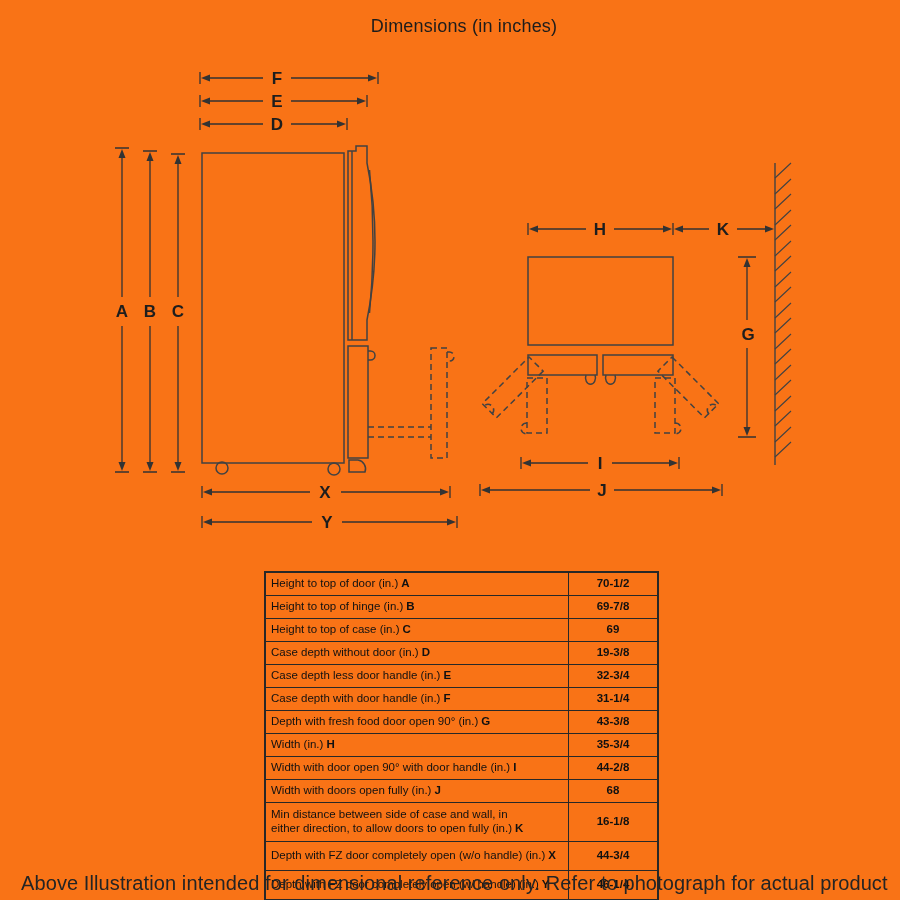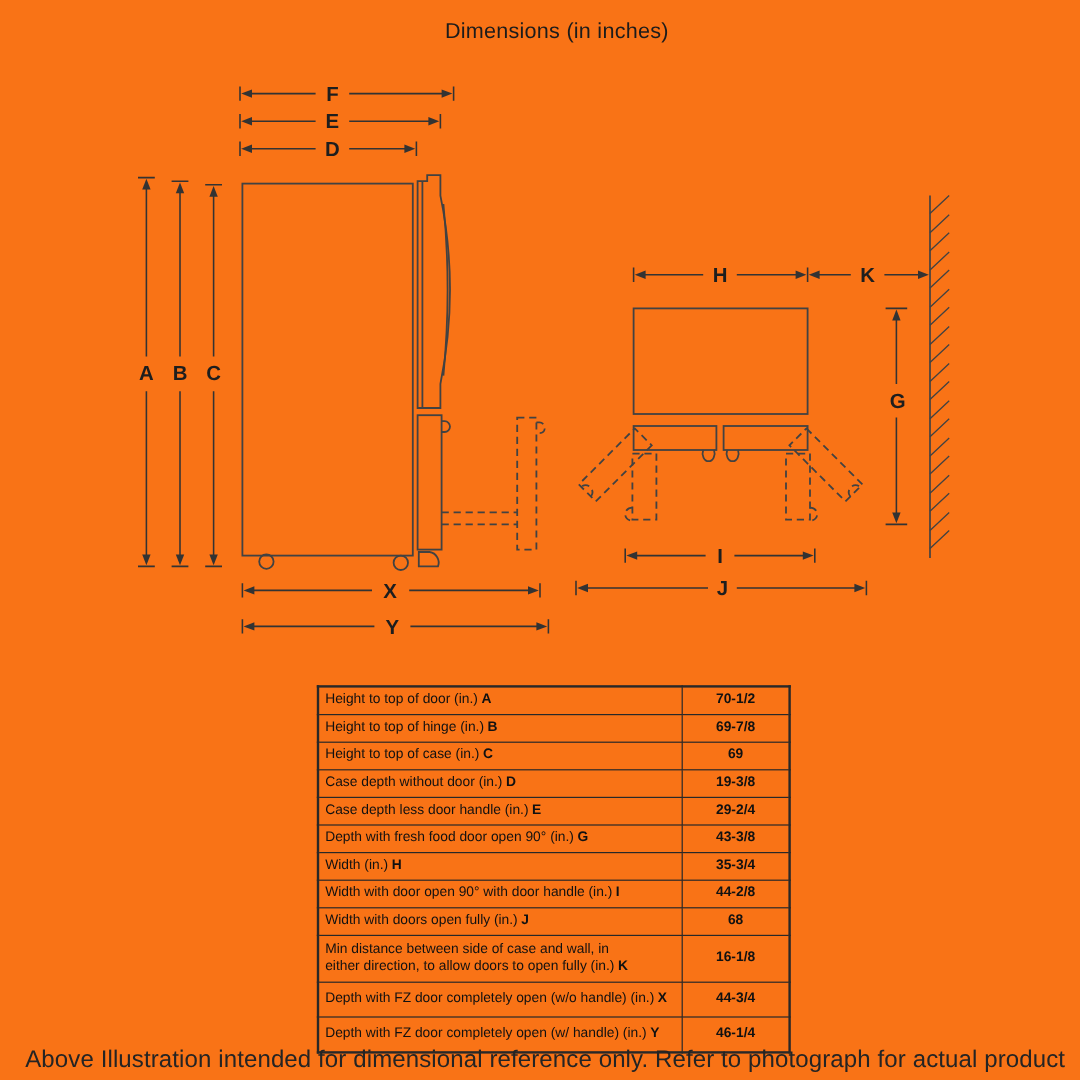--- a/index.html
+++ b/index.html
@@ -182,21 +182,25 @@
       <tr class="std">
           <td><span class="lbl">Height to top of case (in.)</span><b class="k">C</b></td>
           <td class="val">69</td>
         </tr>
       <tr class="std">
           <td><span class="lbl">Case depth without door (in.)</span><b class="k">D</b></td>
           <td class="val">19-3/8</td>
         </tr>
       <tr class="std">
           <td><span class="lbl">Case depth less door handle (in.)</span><b class="k">E</b></td>
-          <td class="val">29-2/4</td>
+          <td class="val">32-3/4</td>
+        </tr>
+      <tr class="std">
+          <td><span class="lbl">Case depth with door handle (in.)</span><b class="k">F</b></td>
+          <td class="val">31-1/4</td>
         </tr>
       <tr class="std">
           <td><span class="lbl">Depth with fresh food door open 90° (in.)</span><b class="k">G</b></td>
           <td class="val">43-3/8</td>
         </tr>
       <tr class="std">
           <td><span class="lbl">Width (in.)</span><b class="k">H</b></td>
           <td class="val">35-3/4</td>
         </tr>
       <tr class="std">

